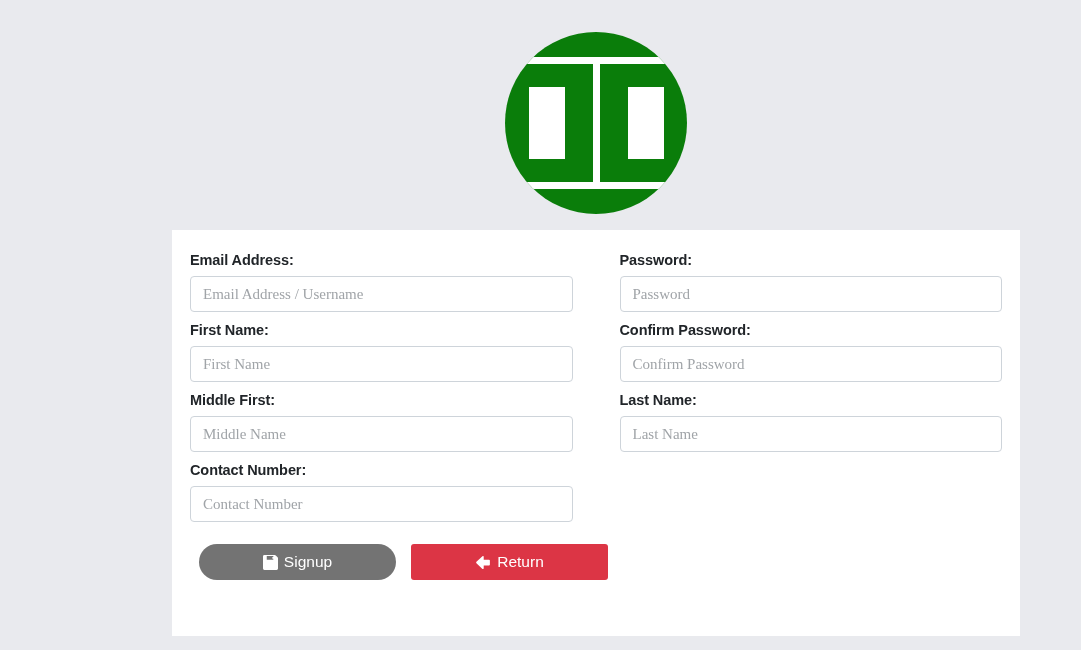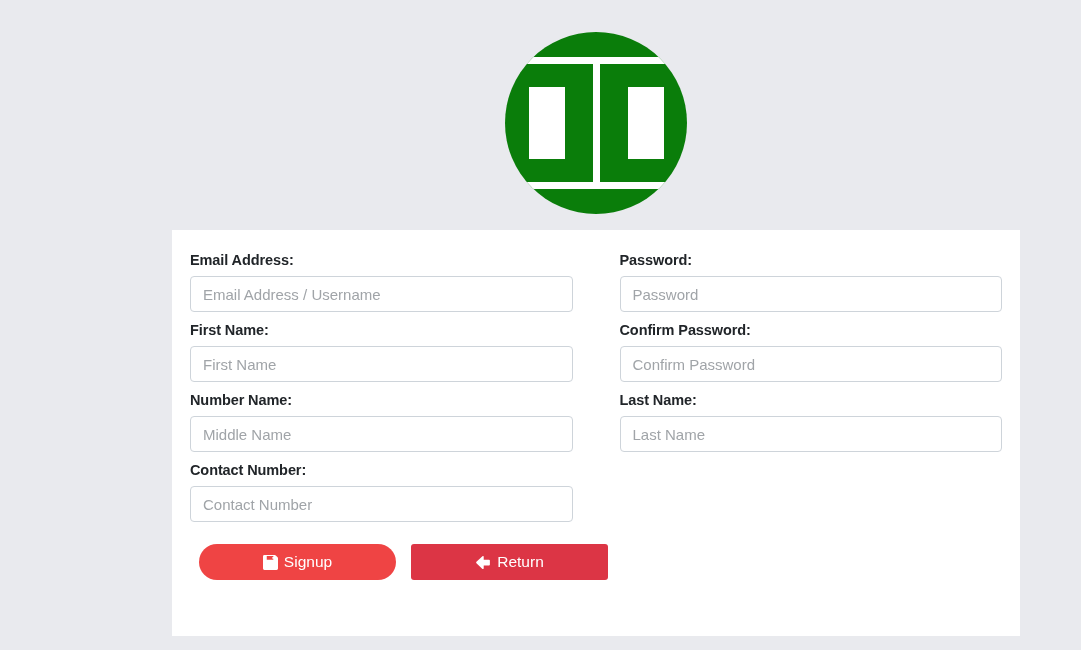--- a/index.html
+++ b/index.html
@@ -129,21 +129,21 @@
     margin-bottom: 8px;
     letter-spacing: -0.1px;
   }
 
   input.field-input {
     display: block;
     width: 100%;
     height: 36px;
     padding: 6px 12px;
     font-size: 15px;
-    font-family: Liberation Sans, sans-serif;
+    font-family: Liberation Serif, serif;
     color: #495057;
     background-color: #fff;
     border: 1px solid #ced4da;
     border-radius: 4px;
     outline: none;
   }
   input.field-input::placeholder {
     color: #a0a4a8;
     opacity: 1;
   }
@@ -162,21 +162,21 @@
     font-family: "Liberation Sans", sans-serif;
     height: 36px;
     width: 197px;
     display: inline-flex;
     align-items: center;
     justify-content: center;
     gap: 6px;
     cursor: pointer;
     padding: 0;
   }
-  .btn-primary { background-color: #ef4444; border-radius: 18px; }
+  .btn-primary { background-color: #737373; border-radius: 18px; }
   .btn-danger  { background-color: #dc3545; }
   .btn .bicon {
     display: inline-flex;
     align-items: center;
     line-height: 0;
   }
   .btn .blabel { line-height: 1; }
 </style>
 </head>
 <body>
@@ -215,21 +215,21 @@
           <input class="field-input" type="text" placeholder="First Name" style="">
         </div>
         <div class="col">
           <label class="field-label">Confirm Password:</label>
           <input class="field-input" type="text" placeholder="Confirm Password" style="">
         </div>
       </div>
 
       <div class="row">
         <div class="col">
-          <label class="field-label">Number Name:</label>
+          <label class="field-label">Middle First:</label>
           <input class="field-input" type="text" placeholder="Middle Name" style="">
         </div>
         <div class="col">
           <label class="field-label">Last Name:</label>
           <input class="field-input" type="text" placeholder="Last Name" style="">
         </div>
       </div>
 
       <div class="row">
         <div class="col">

